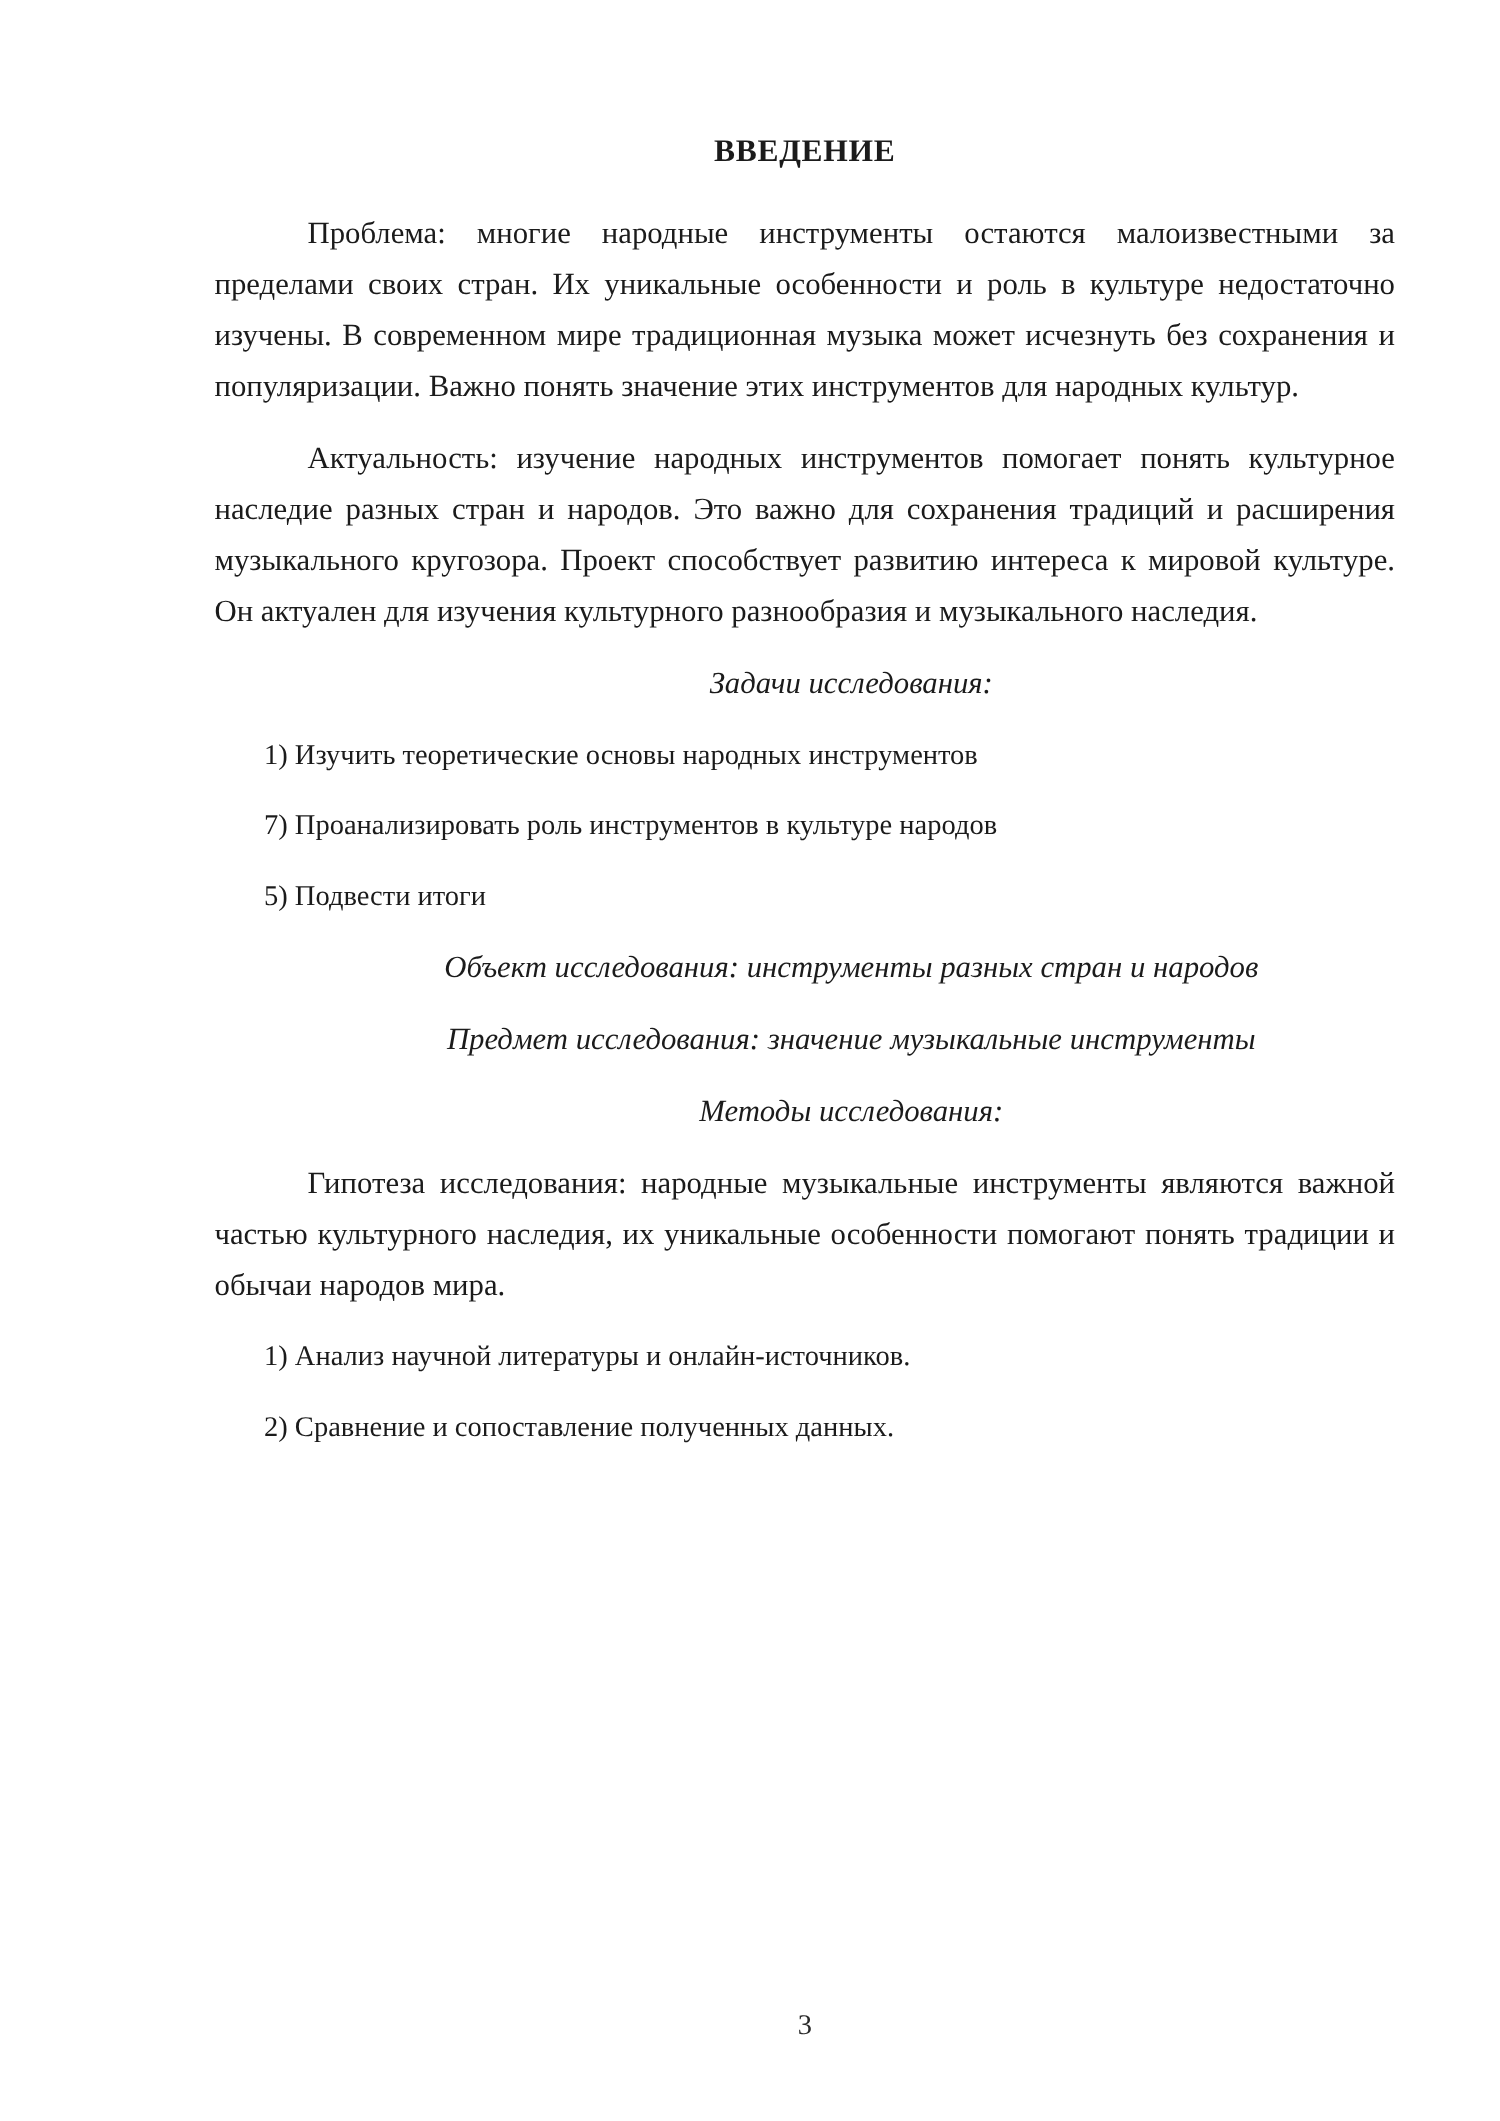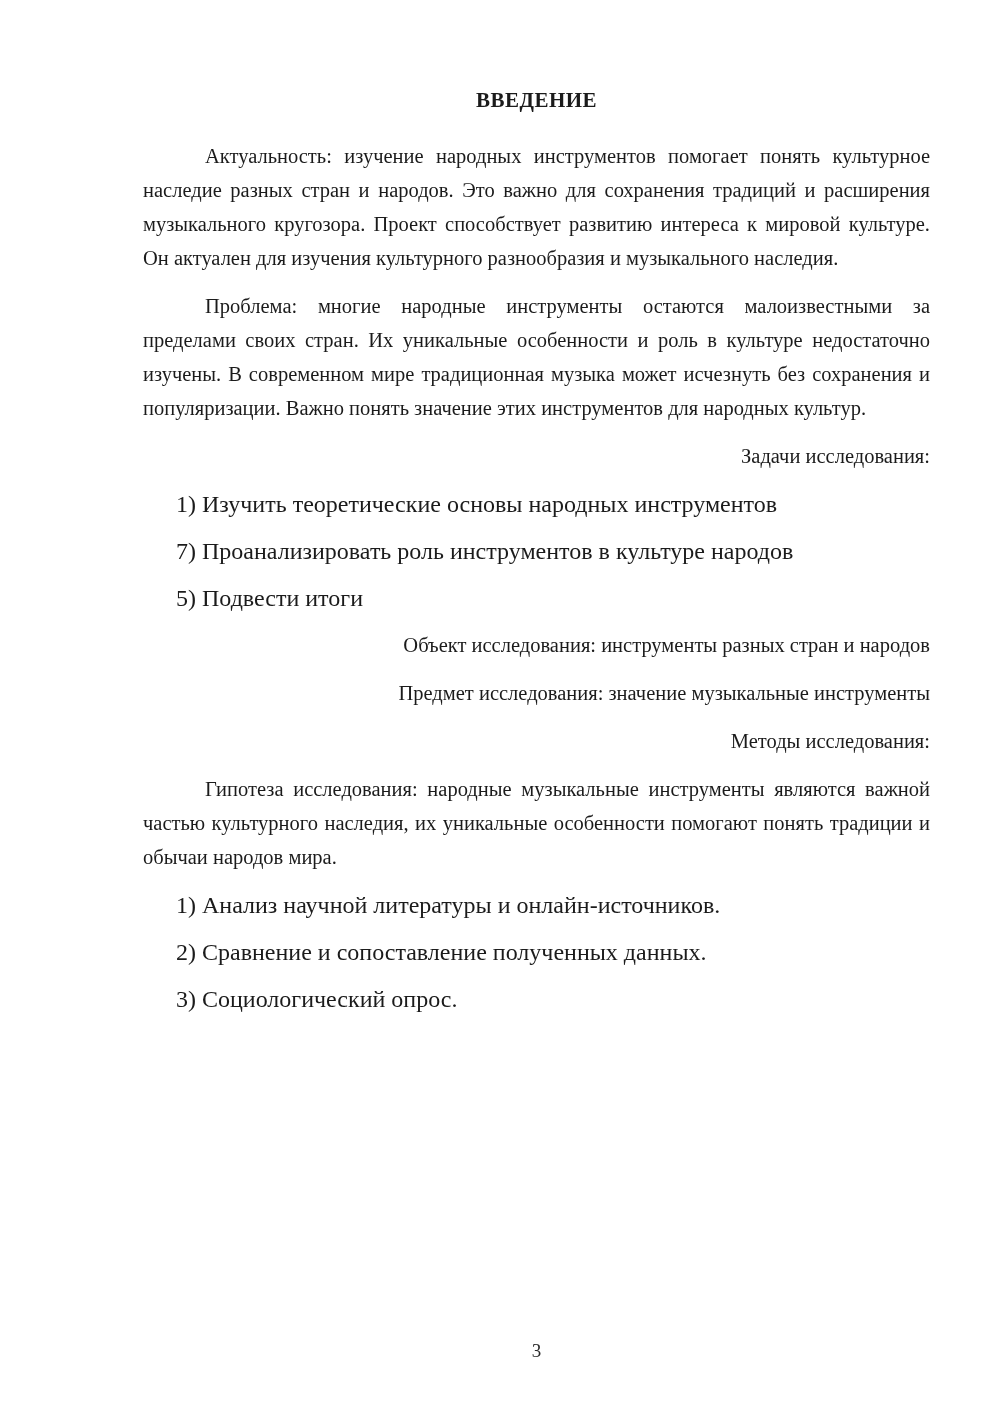--- a/index.html
+++ b/index.html
@@ -26,61 +26,61 @@
     letter-spacing: 0.5px;
   }
   .para {
     font-size: 20.5px;
     line-height: 34px;
     text-align: justify;
     text-indent: 62px;
     margin: 0 0 14px 0;
   }
   .heading-line {
-    text-align: right;
+    text-align: center;
+    font-style: italic;
   }
   .list-item {
-    font-size: 24px;
+    font-size: 19px;
     line-height: 34px;
     text-align: left;
     margin: 0 0 13px 33px;
   }
   .page-number {
     position: absolute;
     left: 143px;
     right: 70px;
     bottom: 52px;
     text-align: center;
     font-size: 19px;
     color: #2a2a2a;
   }
 </style>
 </head>
 <body>
 
 <div class="page">
   <h1 class="doc-title">ВВЕДЕНИЕ</h1>
 
+  <p class="para">Проблема: многие народные инструменты остаются малоизвестными за пределами своих стран. Их уникальные особенности и роль в культуре недостаточно изучены. В современном мире традиционная музыка может исчезнуть без сохранения и популяризации. Важно понять значение этих инструментов для народных культур.</p>
+
   <p class="para">Актуальность: изучение народных инструментов помогает понять культурное наследие разных стран и народов. Это важно для сохранения традиций и расширения музыкального кругозора. Проект способствует развитию интереса к мировой культуре. Он актуален для изучения культурного разнообразия и музыкального наследия.</p>
-
-  <p class="para">Проблема: многие народные инструменты остаются малоизвестными за пределами своих стран. Их уникальные особенности и роль в культуре недостаточно изучены. В современном мире традиционная музыка может исчезнуть без сохранения и популяризации. Важно понять значение этих инструментов для народных культур.</p>
 
 
   <p class="para heading-line">Задачи исследования:</p>
 
   <p class="list-item">1) Изучить теоретические основы народных инструментов</p>
   <p class="list-item">7) Проанализировать роль инструментов в культуре народов</p>
   <p class="list-item">5) Подвести итоги</p>
 
   <p class="para heading-line">Объект исследования: инструменты разных стран и народов</p>
 
   <p class="para heading-line">Предмет исследования: значение музыкальные инструменты</p>
 
   <p class="para heading-line">Методы исследования:</p>
 
   <p class="para">Гипотеза исследования: народные музыкальные инструменты являются важной частью культурного наследия, их уникальные особенности помогают понять традиции и обычаи народов мира.</p>
 
   <p class="list-item">1) Анализ научной литературы и онлайн-источников.</p>
   <p class="list-item">2) Сравнение и сопоставление полученных данных.</p>
-  <p class="list-item">3) Социологический опрос.</p>
 
   <div class="page-number">3</div>
 </div>
 
 </body></html>

